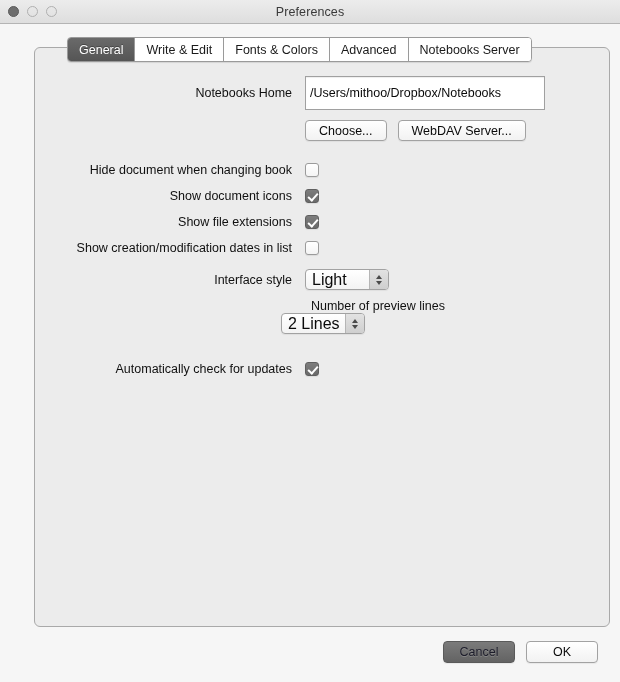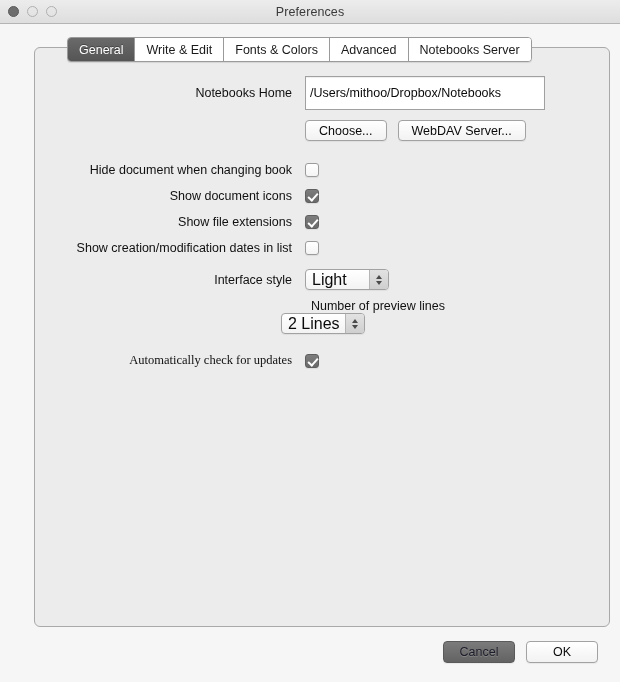--- a/index.html
+++ b/index.html
@@ -357,21 +357,21 @@
           <div class="popup">
             <div class="popup-value">2 Lines</div>
             <div class="popup-arrows">
               <span class="arrow-up"></span>
               <span class="arrow-down"></span>
             </div>
           </div>
         </div>
       </div>
 
-      <div class="row" style="margin-top:19px;font-family:Liberation Serif, serif;">
+      <div class="row" style="margin-top:28px;">
         <div class="row-label">Automatically check for updates</div>
         <div class="row-control">
           <div class="checkbox checked"></div>
         </div>
       </div>
 
     </div>
   </div>
 
   <div class="footer">

